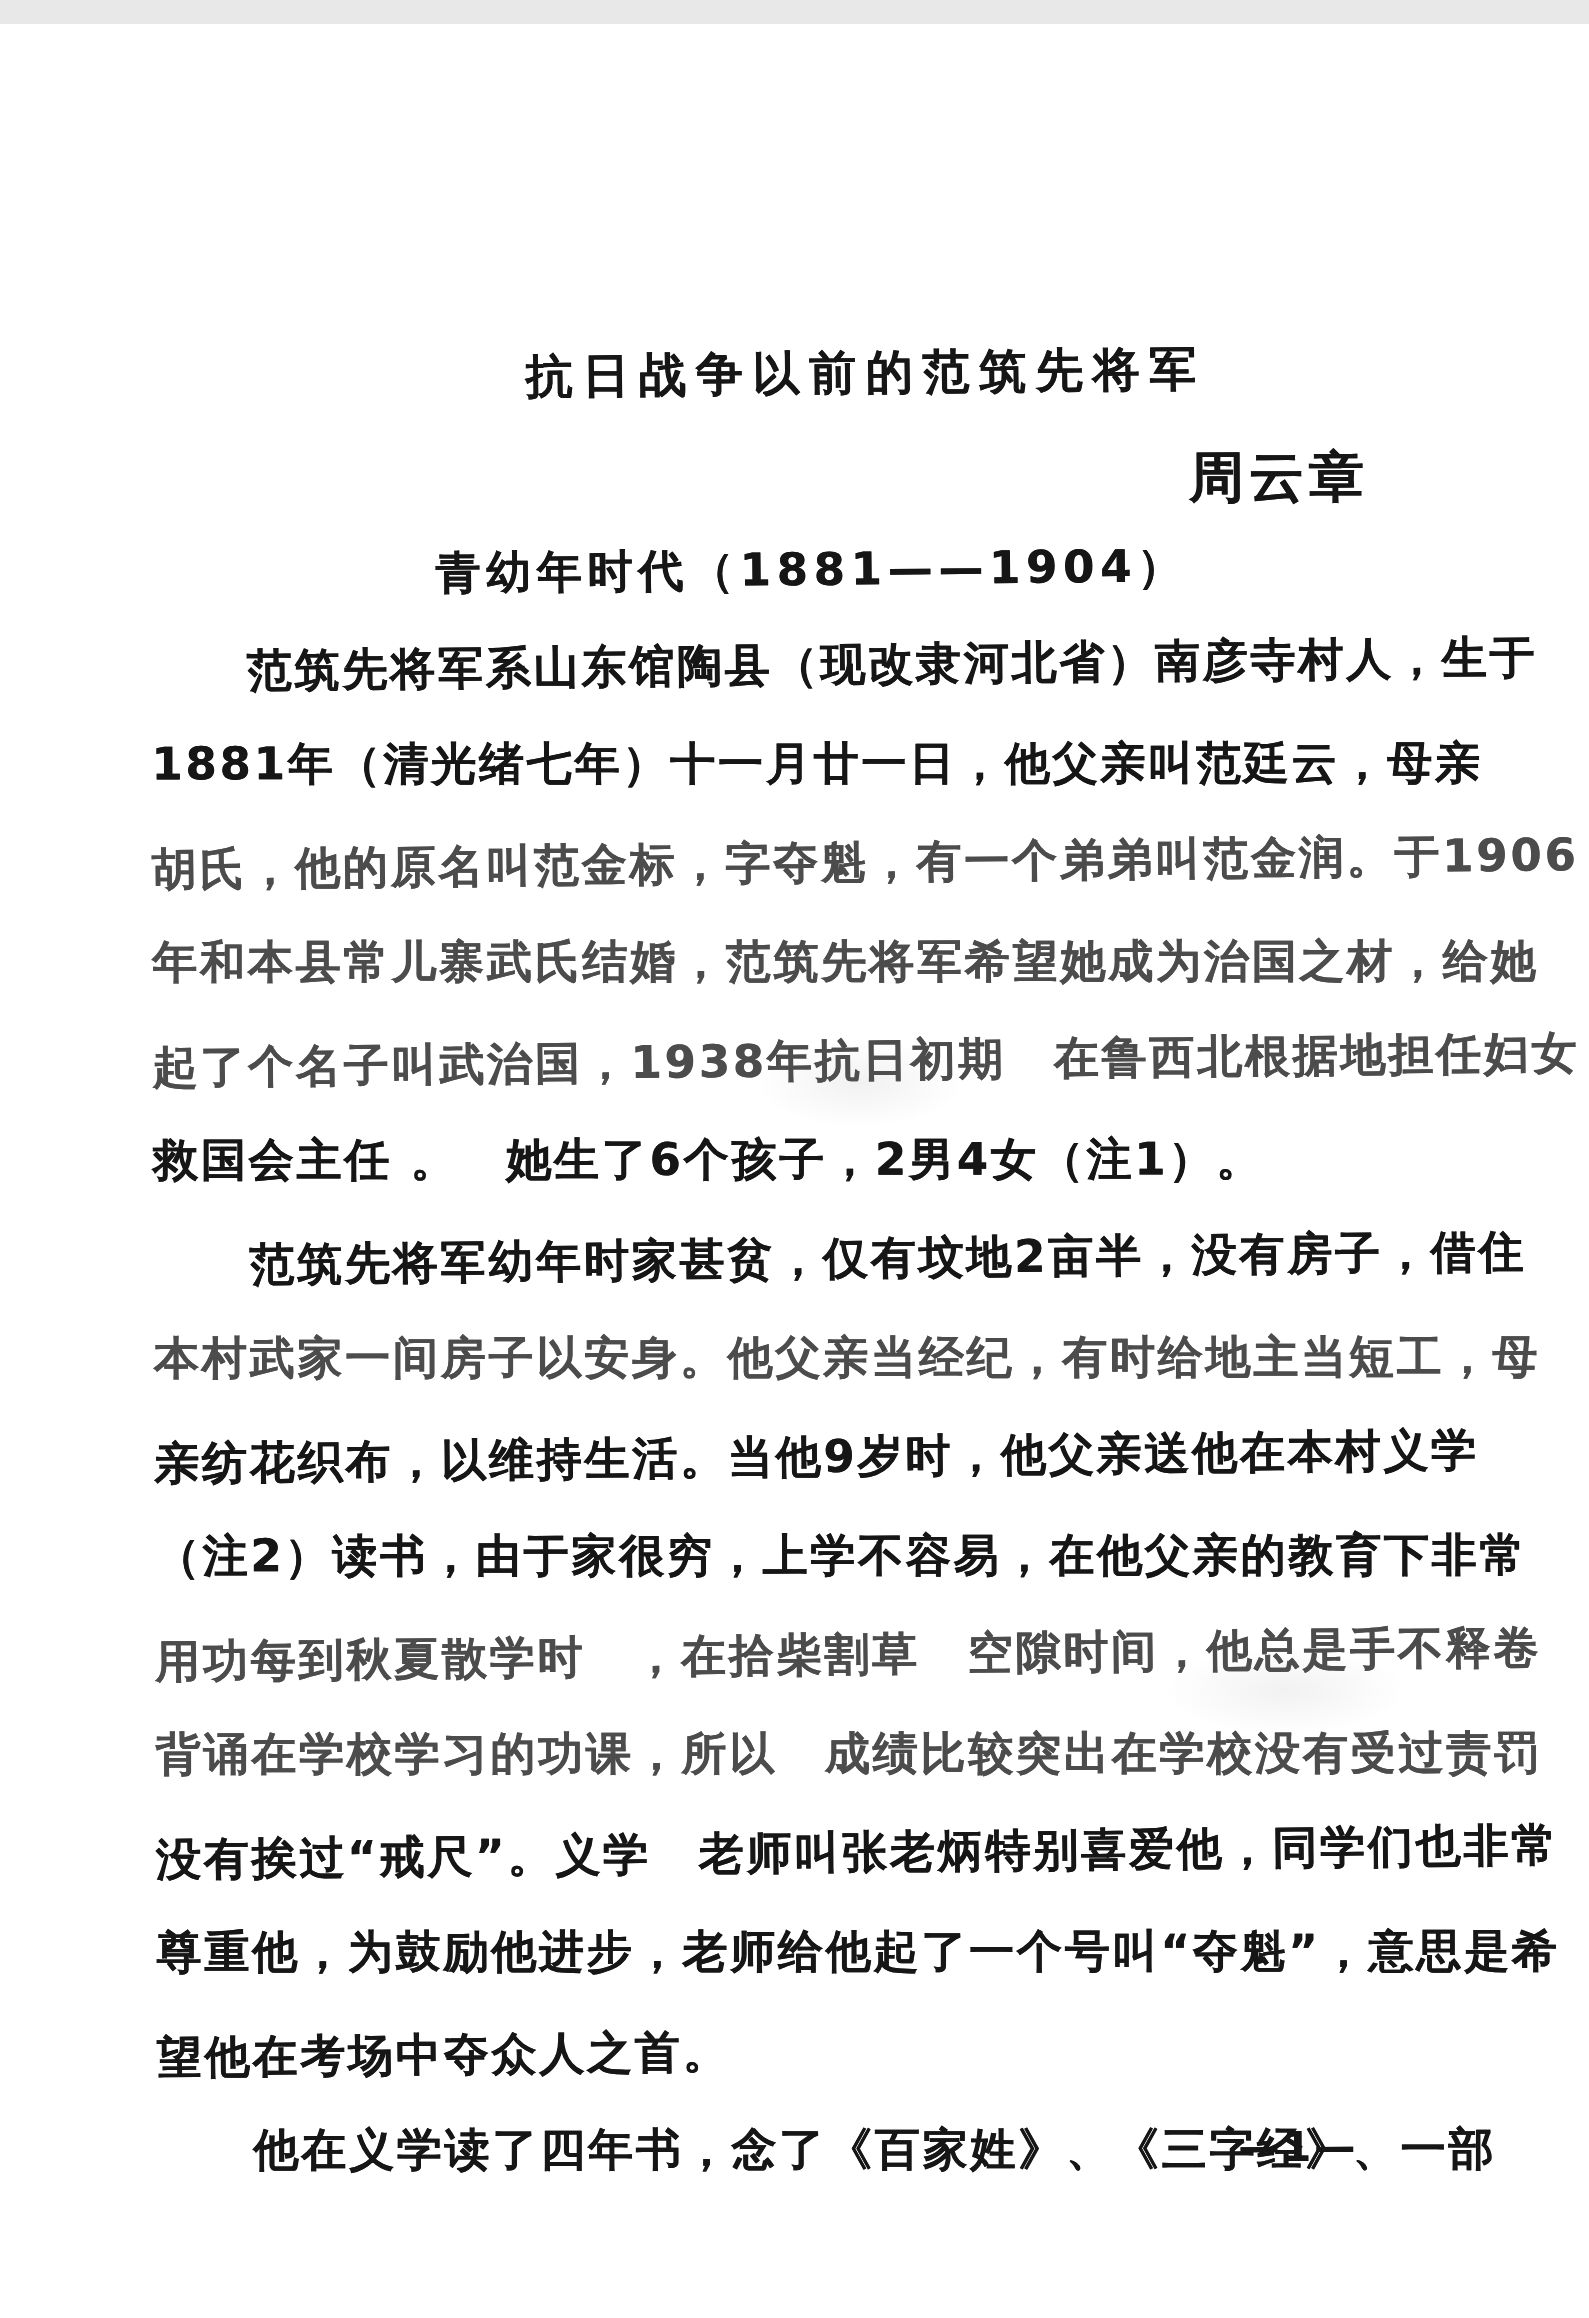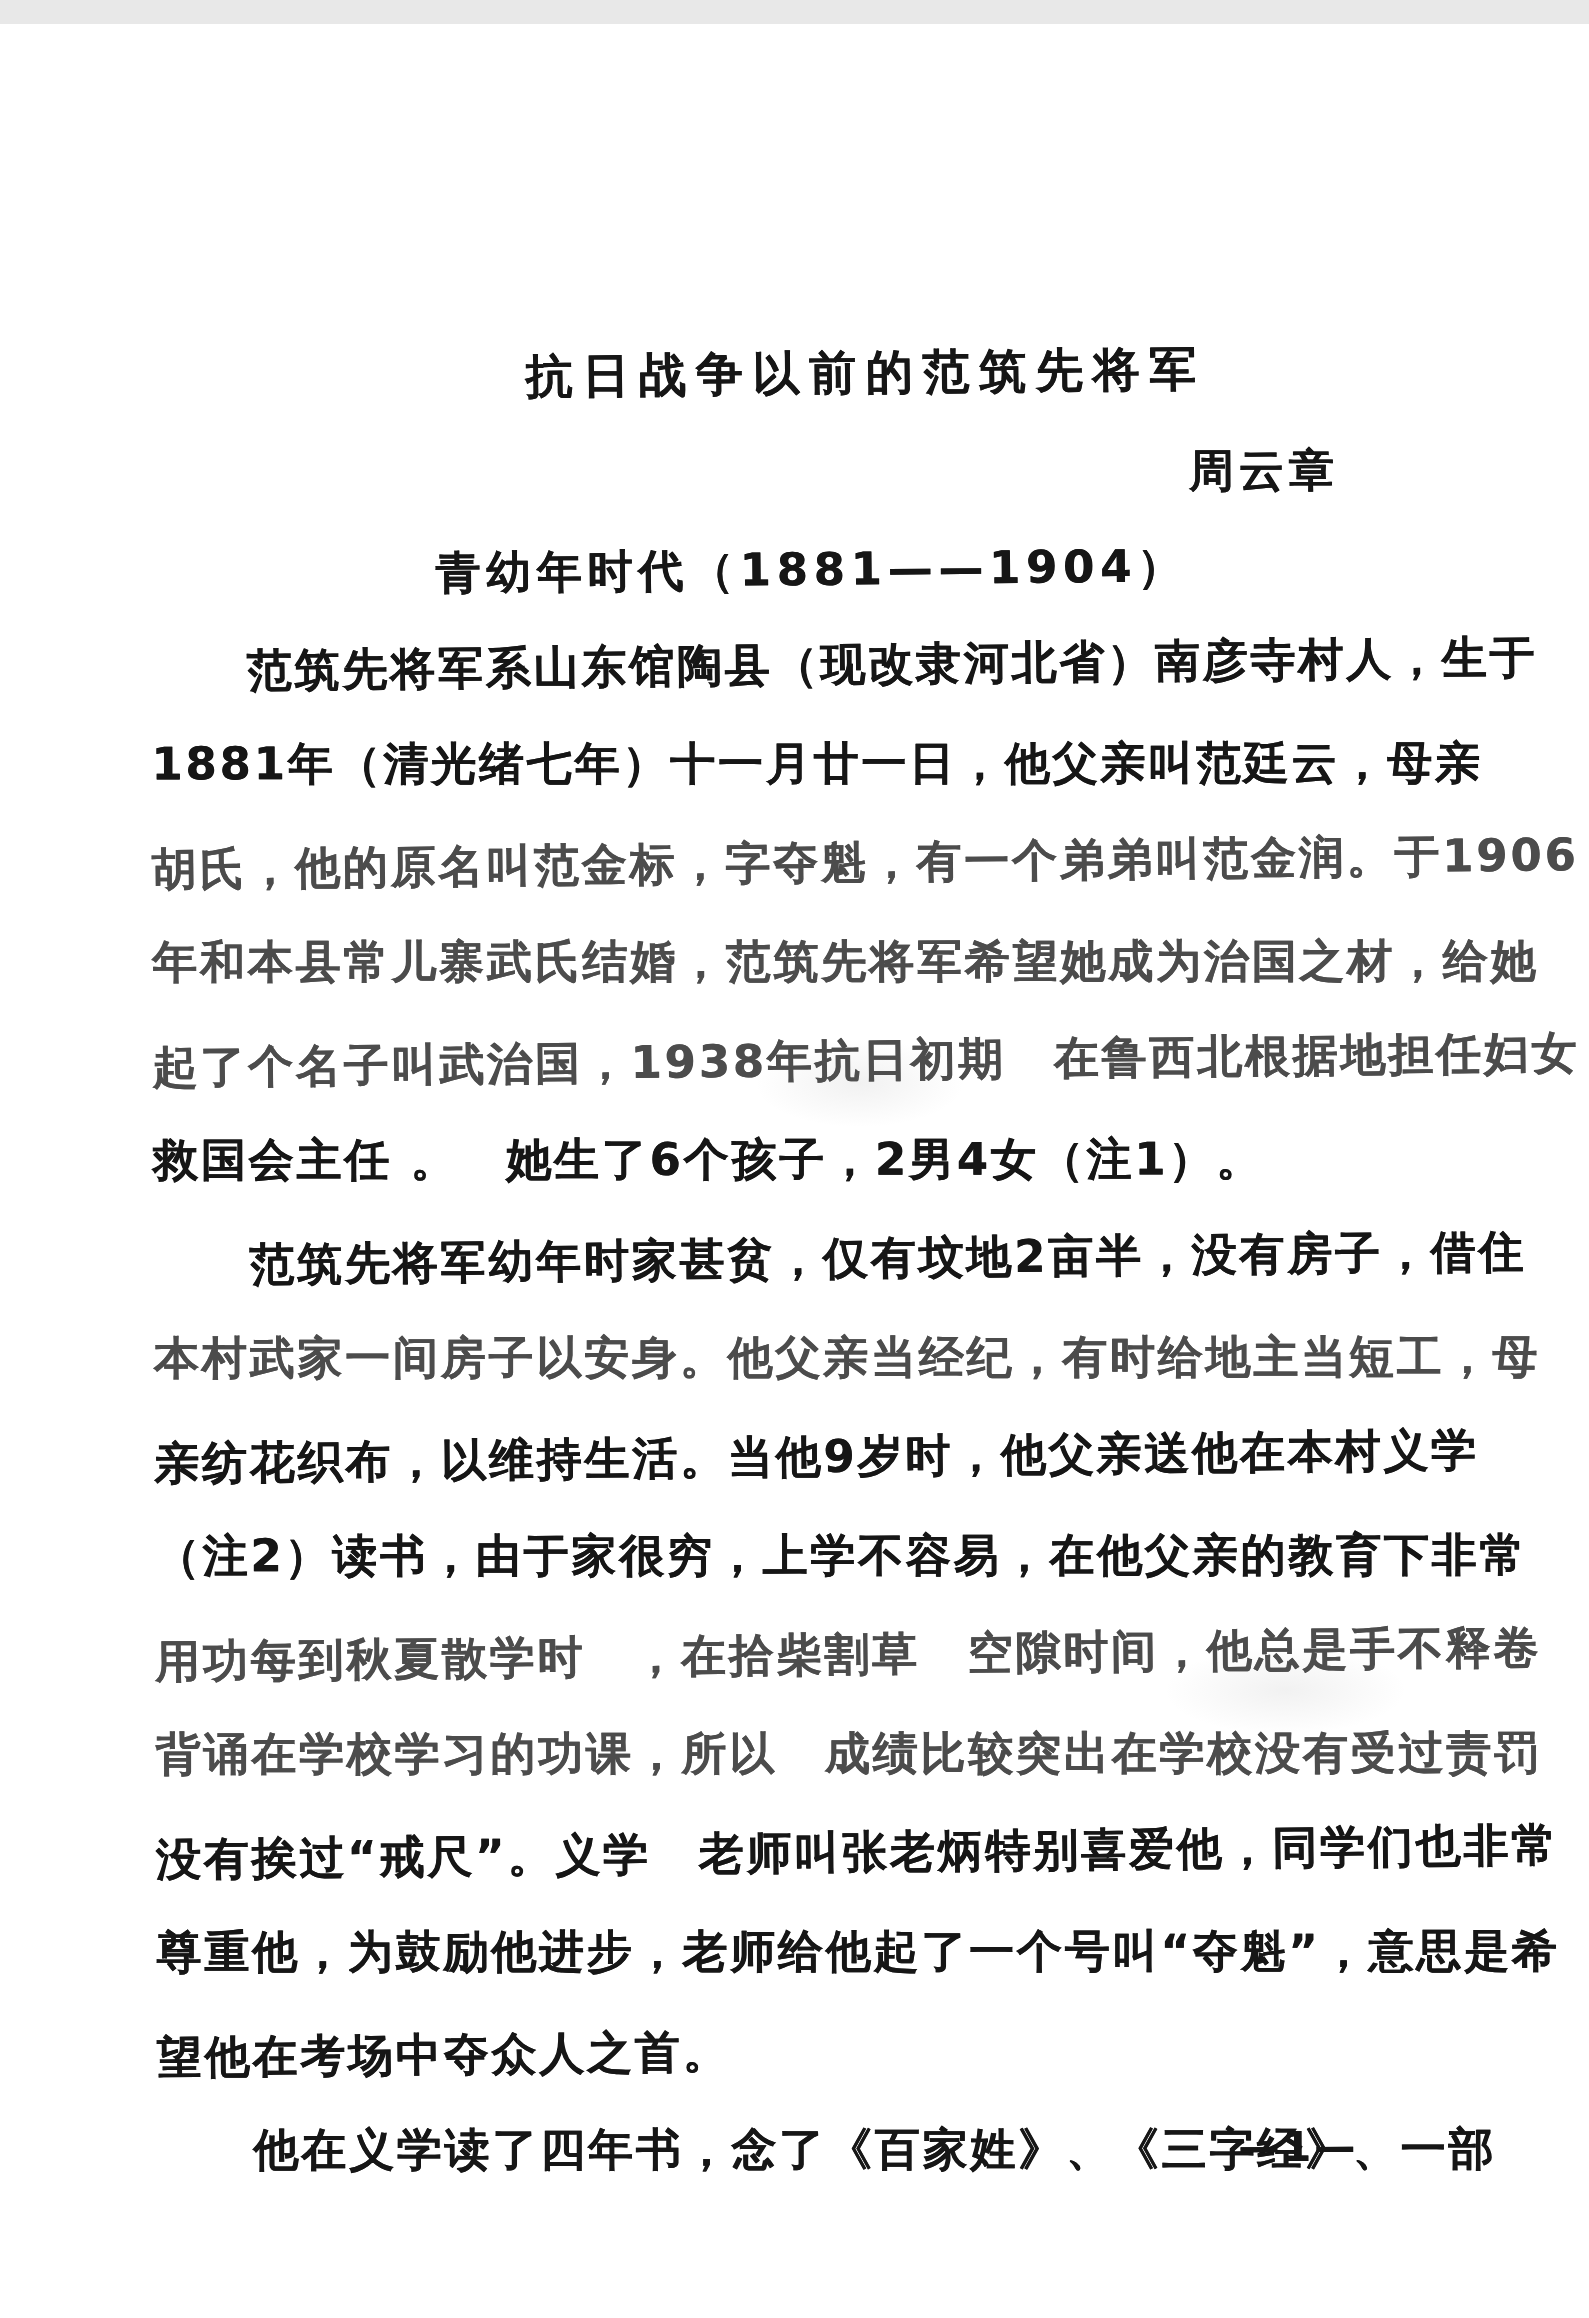--- a/index.html
+++ b/index.html
@@ -30,21 +30,21 @@
     font-weight: bold;
     letter-spacing: 9.7px;
     white-space: pre;
     transform: rotate(-0.4deg);
     text-shadow: 0.4px 0 0 #161616;
   }
   .doc-author {
     position: absolute;
     top: 419px;
     left: 1192px;
-    font-size: 45px;
+    font-size: 55px;
     font-weight: bold;
     letter-spacing: 4.9px;
     white-space: pre;
     text-shadow: 0.4px 0 0 #161616;
   }
   .section-heading {
     position: absolute;
     top: 516px;
     left: 438px;
     font-size: 45px;

